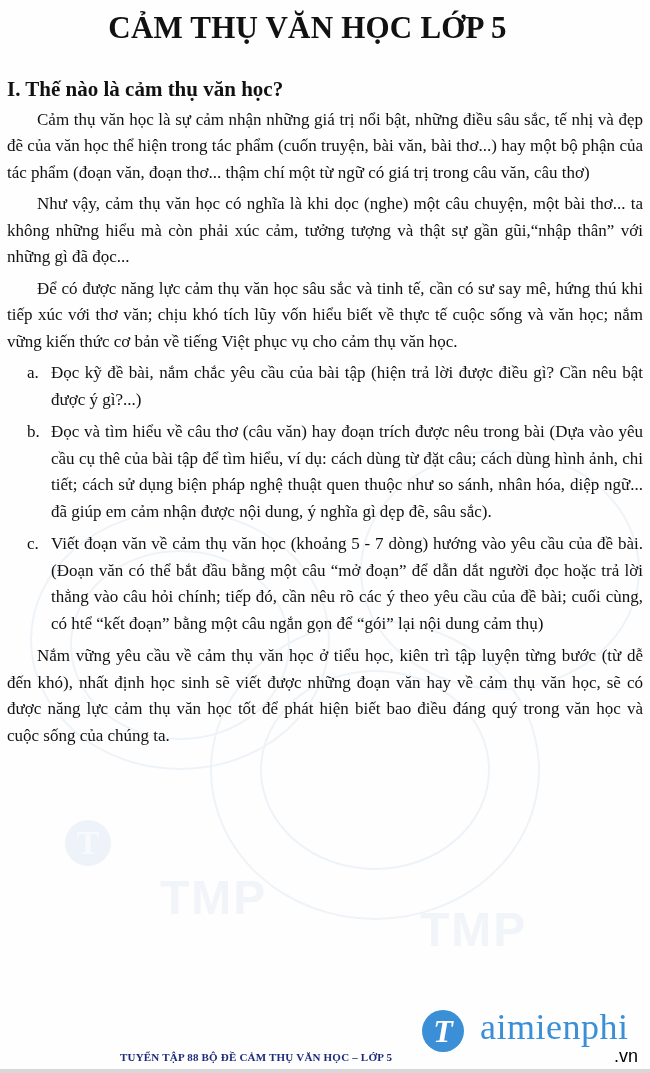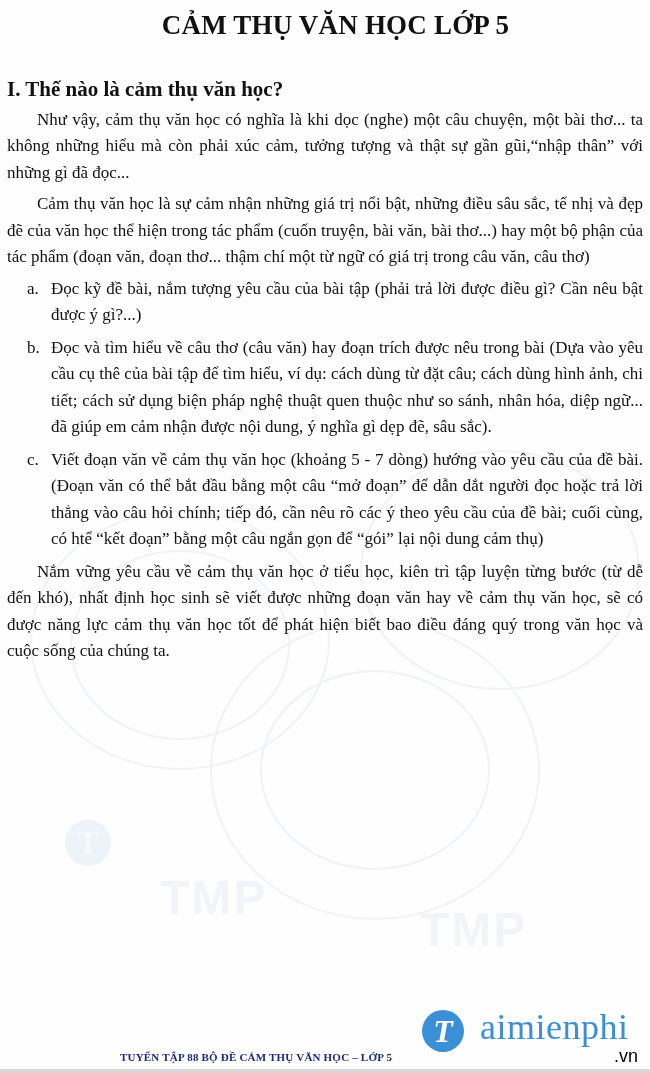--- a/index.html
+++ b/index.html
@@ -29,23 +29,22 @@
       font-size: 48px; color: #f1f4f8; letter-spacing: 2px;
     }
     .wm .tcircle {
       position: absolute; width: 46px; height: 46px; border-radius: 50%;
       background: #eef3fa; color: #f7f9fc; font-weight: bold; font-size: 34px;
       display: flex; align-items: center; justify-content: center;
       font-family: "Liberation Serif", serif;
     }
     .title {
       position: absolute; left: 0; top: 10px; width: 615px; text-align: center;
-      font-weight: bold; font-size: 27px; letter-spacing: 0.2px;
+      font-weight: bold; font-size: 31px; letter-spacing: 0.2px;
       font-family: "Liberation Serif", serif;
-      margin-left: 28px;
     }
     .content {
       position: absolute; left: 7px; top: 76px; width: 636px;
       font-size: 17px; line-height: 26.5px;
     }
     .heading {
       font-weight: bold; font-size: 21px; margin-bottom: 4px;
     }
     .para {
       text-align: justify; text-indent: 30px; margin-bottom: 5px;
@@ -96,27 +95,28 @@
     <div class="ring" style="left:320px;top:-20px;width:280px;height:240px;"></div>
     <div class="tcircle" style="left:25px;top:350px;">T</div>
     <div class="tmp" style="left:120px;top:400px;">TMP</div>
     <div class="tmp" style="left:380px;top:432px;">TMP</div>
   </div>
 
   <h1 class="title">CẢM THỤ VĂN HỌC LỚP 5</h1>
 
   <div class="content">
     <div class="heading">I. Thế nào là cảm thụ văn học?</div>
+    <p class="para">Cảm thụ văn học là sự cảm nhận những giá trị nổi bật, những điều sâu sắc, tế nhị và đẹp đẽ của văn học thể hiện trong tác phẩm (cuốn truyện, bài văn, bài thơ...) hay một bộ phận của tác phẩm (đoạn văn, đoạn thơ... thậm chí một từ ngữ có giá trị trong câu văn, câu thơ)</p>
     <p class="para">Như vậy, cảm thụ văn học có nghĩa là khi dọc (nghe) một câu chuyện, một bài thơ... ta không những hiểu mà còn phải xúc cảm, tưởng tượng và thật sự gần gũi,“nhập thân” với những gì đã đọc...</p>
-    <p class="para">Cảm thụ văn học là sự cảm nhận những giá trị nổi bật, những điều sâu sắc, tế nhị và đẹp đẽ của văn học thể hiện trong tác phẩm (cuốn truyện, bài văn, bài thơ...) hay một bộ phận của tác phẩm (đoạn văn, đoạn thơ... thậm chí một từ ngữ có giá trị trong câu văn, câu thơ)</p>
+    <p class="para">Để có được năng lực cảm thụ văn học sâu sắc và tinh tế, cần có sư say mê, hứng thú khi tiếp xúc với thơ văn; chịu khó tích lũy vốn hiểu biết về thực tế cuộc sống và văn học; nắm vững kiến thức cơ bản về tiếng Việt phục vụ cho cảm thụ văn học.</p>
 
     <div class="list">
       <div class="li">
         <span class="mk">a.</span>
-        <span class="tx">Đọc kỹ đề bài, nắm tượng yêu cầu của bài tập (phải trả lời được điều gì? Cần nêu bật  được ý gì?...)</span>
+        <span class="tx">Đọc kỹ đề bài, nắm chắc yêu cầu của bài tập (hiện trả lời được điều gì? Cần nêu bật  được ý gì?...)</span>
       </div>
       <div class="li">
         <span class="mk">b.</span>
         <span class="tx">Đọc và tìm hiểu về câu thơ (câu văn) hay đoạn trích được nêu trong bài (Dựa vào yêu cầu cụ thê của bài tập để tìm hiểu, ví dụ: cách dùng từ đặt câu; cách dùng hình ảnh, chi tiết; cách sử dụng biện pháp nghệ thuật quen thuộc như so sánh, nhân hóa, diệp ngữ... đã giúp em cảm nhận được nội dung, ý nghĩa gì dẹp đẽ, sâu sắc).</span>
       </div>
       <div class="li">
         <span class="mk">c.</span>
         <span class="tx">Viết đoạn văn về cảm thụ văn học (khoảng 5 - 7 dòng) hướng vào yêu cầu của đề bài. (Đoạn văn có thể bắt đầu bằng một câu “mở đoạn” để dẫn dắt người đọc hoặc trả lời thẳng vào câu hỏi chính; tiếp đó, cần nêu rõ các ý theo yêu cầu của đề bài; cuối cùng, có htể “kết đoạn” bằng một câu ngắn gọn để “gói” lại nội dung cảm thụ)</span>
       </div>
     </div>

